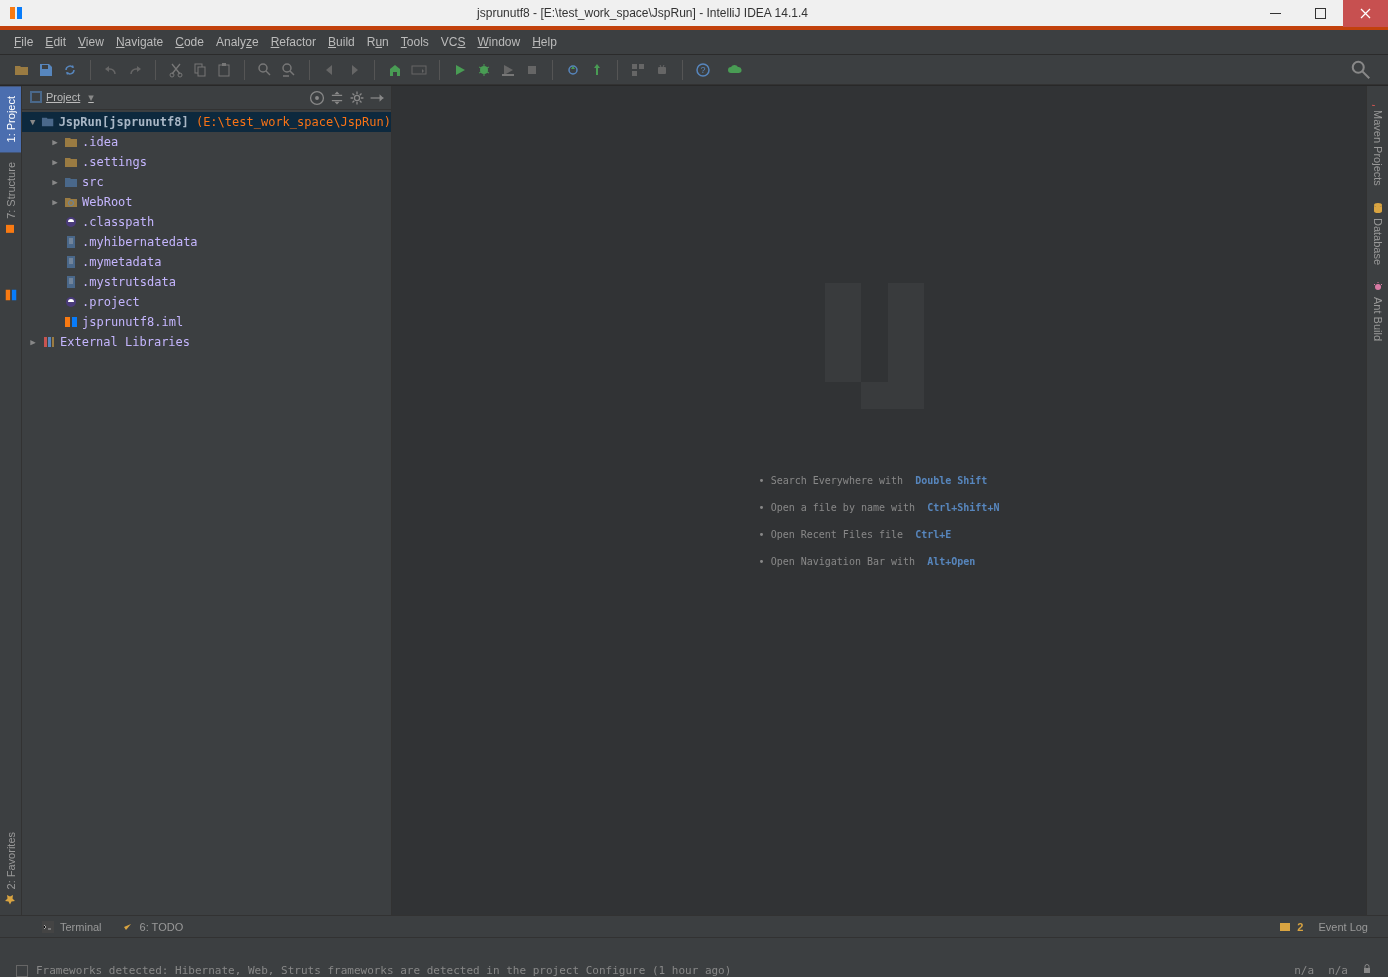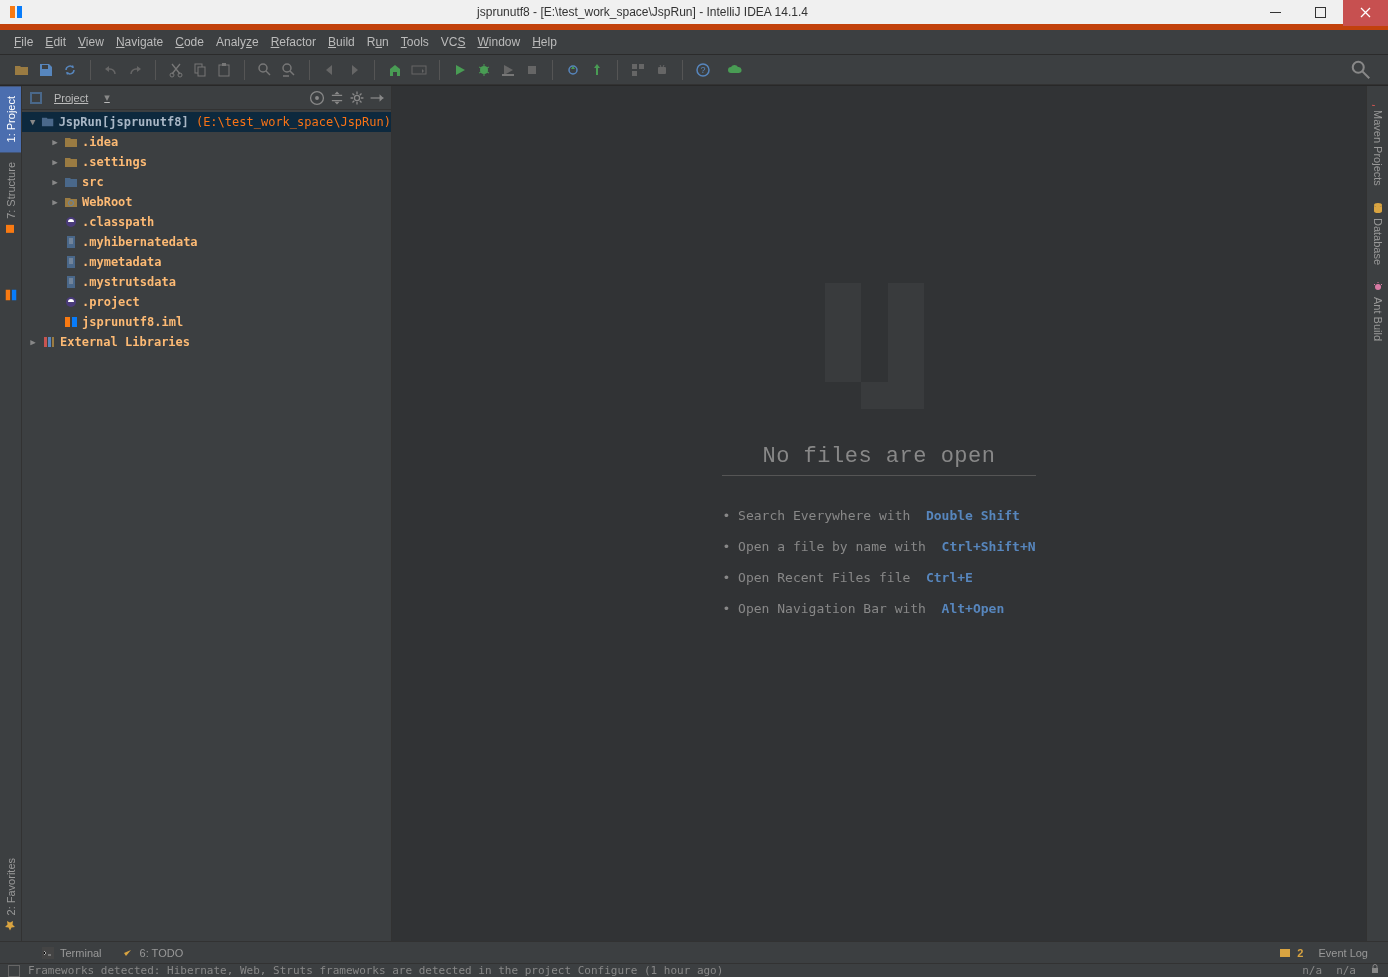--- a/index.html
+++ b/index.html
@@ -16,21 +16,21 @@
 }
 
 
 .titlebar {
   height: 30px;
   background: #f0f0f0;
   display: flex;
   align-items: center;
   justify-content: space-between;
   padding: 0;
-  border-bottom: 6px solid #c2410c;
+  border-bottom: 4px solid #c2410c;
 }
 .titlebar-left { display: flex; align-items: center; padding-left: 8px; }
 .titlebar-logo { width: 16px; height: 16px; margin-right: 8px; }
 .titlebar-title { flex: 1; text-align: center; color: #333; font-size: 12px; }
 .titlebar-controls { display: flex; }
 .titlebar-btn { width: 45px; height: 28px; display: flex; align-items: center; justify-content: center; color: #333; }
 .titlebar-btn.close { background: #c75050; color: #fff; }
 .titlebar-btn svg { width: 11px; height: 11px; }
 
 
@@ -127,22 +127,22 @@
 .panel-header {
   height: 24px;
   display: flex;
   align-items: center;
   background: #3c3f41;
   border-bottom: 1px solid #323232;
   padding: 0 4px;
 }
 .panel-title {
   display: flex;
-  align-items: center;
-  gap: 12px;
+  align-items: flex-start;
+  gap: 4px;
   padding: 0 4px;
   font-size: 11px;
   color: #bbb;
   text-decoration: underline;
 }
 .panel-dropdown { color: #888; margin-left: 4px; }
 .panel-header-spacer { flex: 1; }
 .panel-header-btn { width: 18px; height: 18px; display: flex; align-items: center; justify-content: center; color: #888; margin: 0 1px; }
 
 .tree {
@@ -157,21 +157,21 @@
   align-items: center;
   height: 20px;
   padding-left: 6px;
   white-space: nowrap;
 }
 .tree-row.sel { background: #0d293e; }
 .tree-arrow { width: 10px; color: #888; font-size: 9px; display: inline-flex; justify-content: center; }
 .tree-icon { width: 14px; height: 14px; display: inline-flex; align-items: center; justify-content: center; margin: 0 4px; }
 .tree-label-mod { color: #a9b7c6; font-weight: bold; }
 .tree-label-hint { color: #f97316; font-weight: normal; }
-.tree-label-file { color: #fdba74; font-weight: bold; }
+.tree-label-file { color: #c4b5fd; font-weight: normal; }
 .indent { display: inline-block; }
 
 
 .editor {
   flex: 1;
   background: #313335;
   display: flex;
   align-items: center;
   justify-content: center;
   position: relative;
@@ -194,21 +194,21 @@
   color: #888;
   text-align: center;
   border-bottom: 1px solid #555;
   padding-bottom: 6px;
   margin-bottom: 24px;
   letter-spacing: 0.5px;
 }
 .welcome-list { list-style: none; }
 .welcome-list li {
   font-family: Consolas, monospace;
-  font-size: 13px;
+  font-size: 10px;
   color: #888;
   padding: 8px 0;
 }
 .welcome-list li::before { content: "• "; color: #888; }
 .shortcut { color: #5786bd; font-weight: bold; }
 
 
 .bottom-tabs {
   height: 22px;
   background: #3c3f41;
@@ -217,25 +217,25 @@
   border-top: 1px solid #323232;
   padding: 0 10px;
 }
 .bottom-tabs-left { display: flex; flex: 1; }
 .btab { display: flex; gap: 6px; padding: 0 10px; font-size: 11px; color: #999; }
 .btab-icon { width: 12px; height: 12px; display: inline-flex; align-items: center; justify-content: center; }
 .bottom-tabs-right { display: flex; align-items: center; gap: 10px; }
 
 
 .statusbar {
-  height: 14px;
+  height: 40px;
   background: #3c3f41;
   display: flex;
   align-items: flex-end;
-  padding: 0 8px;
+  padding: 0 16px;
   font-size: 11px;
   border-top: 1px solid #323232;
 }
 .status-check { width: 12px; height: 12px; border: 1px solid #666; margin-right: 8px; }
 .status-msg { color: #888; flex: 1; font-family: Consolas, monospace; font-size: 11px; }
 .status-right { display: flex; align-items: center; gap: 14px; color: #888; font-family: Consolas, monospace; font-size: 11px; }
 .lock-icon { width: 10px; height: 10px; }
 
 .folder-icon { fill: #9a7b42; }
 .folder-icon.blue { fill: #4a688a; }
@@ -662,21 +662,20 @@
     </div>
   </div>
 
   <div class="editor">
     <svg class="editor-watermark" viewBox="0 0 100 100">
       <rect x="20" y="15" width="20" height="55" fill="#fff"></rect>
       <rect x="55" y="15" width="20" height="70" fill="#fff"></rect>
       <rect x="40" y="70" width="20" height="15" fill="#fff"></rect>
     </svg>
     <div class="welcome">
-      <div class="welcome-title">No files are open</div>
       <ul class="welcome-list">
         <li><span>Search Everywhere with </span>&nbsp;<span class="shortcut">Double Shift</span></li>
         <li><span>Open a file by name with </span>&nbsp;<span class="shortcut">Ctrl+Shift+N</span></li>
         <li><span>Open Recent Files file </span>&nbsp;<span class="shortcut">Ctrl+E</span></li>
         <li><span>Open Navigation Bar with </span>&nbsp;<span class="shortcut">Alt+Open</span></li>
       </ul>
     </div>
   </div>
 
   <div class="right-tabs">

